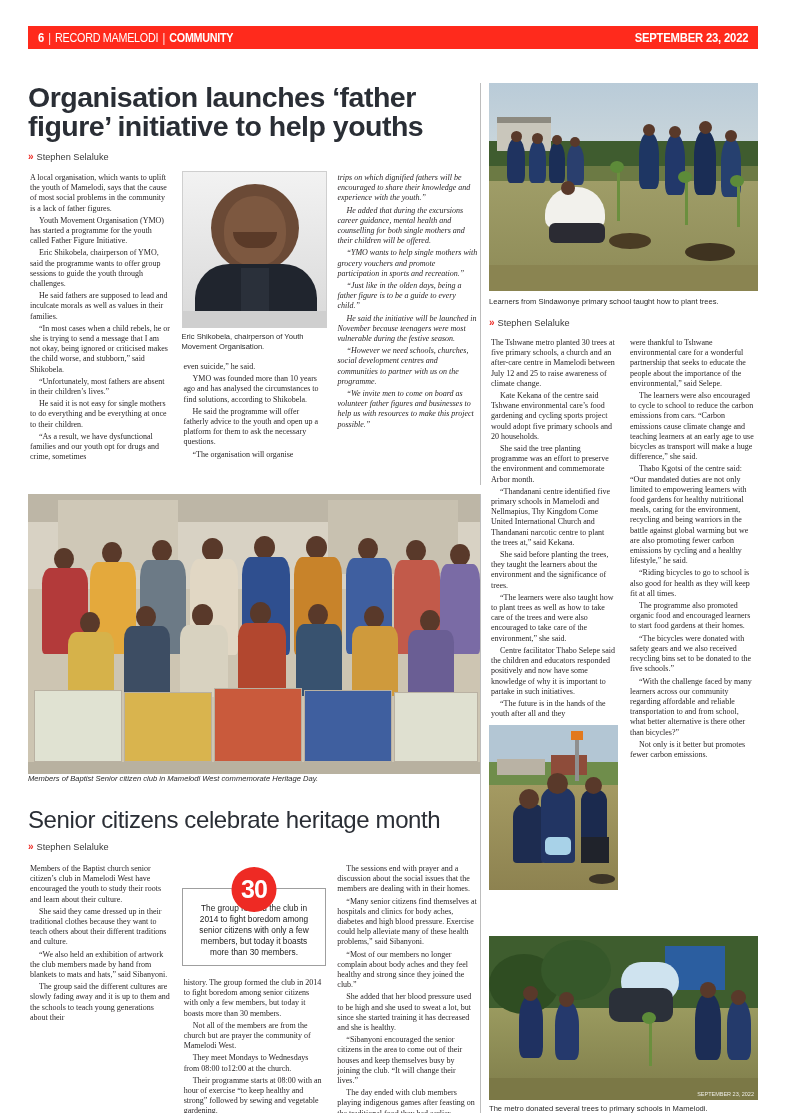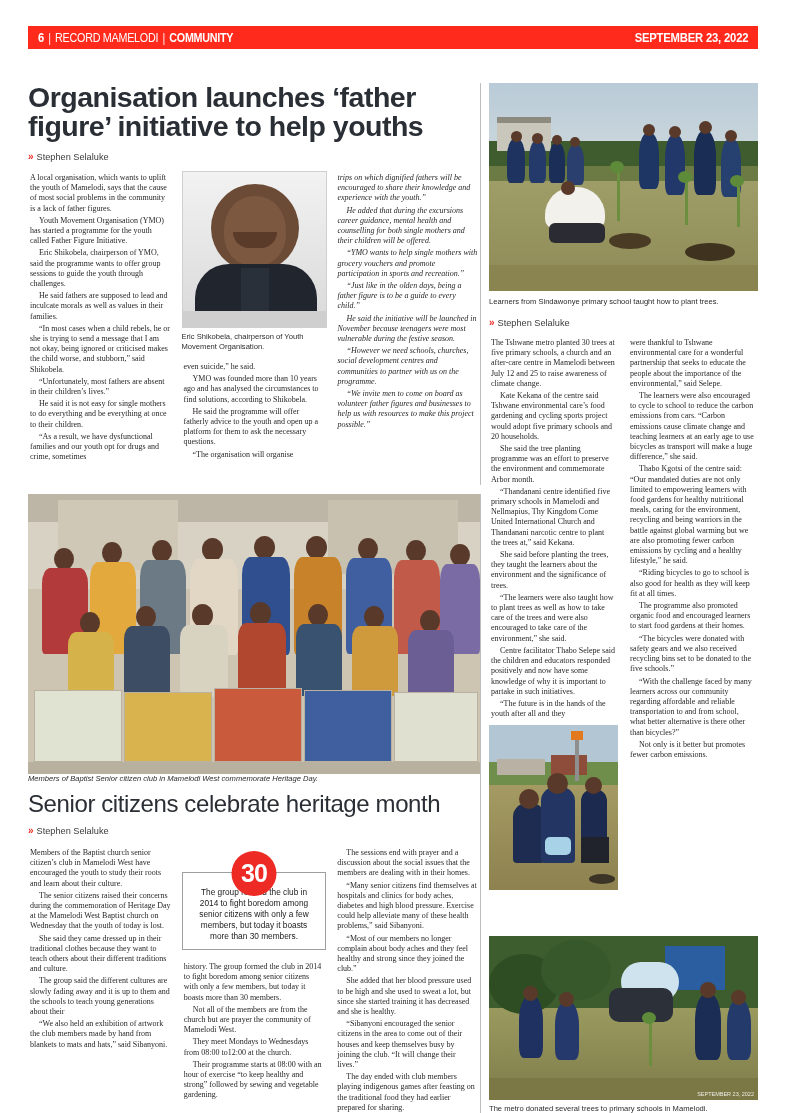--- a/index.html
+++ b/index.html
@@ -325,34 +325,33 @@
 
       <div class="quilt" style="left:6px;top:196px;width:86px;height:70px;background:#e0e2d2;"></div>
       <div class="quilt" style="left:96px;top:198px;width:86px;height:68px;background:#d9b44e;"></div>
       <div class="quilt" style="left:186px;top:194px;width:86px;height:72px;background:#c95a3c;"></div>
       <div class="quilt" style="left:276px;top:196px;width:86px;height:70px;background:#3f5f9f;"></div>
       <div class="quilt" style="left:366px;top:198px;width:82px;height:68px;background:#dfe0d0;"></div>
       <div style="position:absolute;left:0;bottom:0;width:100%;height:12px;background:#b8b1a0;"></div>
     </div>
     <div class="caption" style="font-style:italic;">Members of Baptist Senior citizen club in Mamelodi West commemorate Heritage Day.</div>
 
-    <div class="hl" style="font-size:24px;margin-top:8px;font-weight:normal;letter-spacing:-0.4px;">Senior citizens celebrate heritage month</div>
+    <div class="hl" style="font-size:24px;margin-top:24px;font-weight:normal;letter-spacing:-0.4px;">Senior citizens celebrate heritage month</div>
 
     <div class="byline" style="margin-top:9px;">
       <span class="arrows">»</span>
       <span>Stephen Selaluke</span>
     </div>
 
     <div style="display:flex;gap:9px;margin-top:10px;">
       <div class="body-col" style="width:145px;">
         <p>Members of the Baptist church senior citizen’s club in Mamelodi West have encouraged the youth to study their roots and learn about their culture.</p>
-        <p class="ind">The senior citizens raised their concerns during the commemoration of Heritage Day at the Mamelodi West Baptist church on Wednesday that the youth of today is lost.</p>
         <p class="ind">She said they came dressed up in their traditional clothes because they want to teach others about their different traditions and culture.</p>
+        <p class="ind">“We also held an exhibition of artwork the club members made by hand from blankets to mats and hats,” said Sibanyoni.</p>
         <p class="ind">The group said the different cultures are slowly fading away and it is up to them and the schools to teach young generations about their</p>
-        <p class="ind">“We also held an exhibition of artwork the club members made by hand from blankets to mats and hats,” said Sibanyoni.</p>
       </div>
 
       <div style="width:145px;">
         <div class="factbox" style="margin-top:26px;">
           <div class="bubble">30</div>
           <div class="inner">The group formed the club in 2014 to fight boredom among senior citizens with only a few members, but today it boasts more than 30 members.</div>
         </div>
         <div class="body-col" style="margin-top:12px;">
           <p>history. The group formed the club in 2014 to fight boredom among senior citizens with only a few members, but today it boasts more than 30 members.</p>
           <p class="ind">Not all of the members are from the church but are prayer the community of Mamelodi West.</p>

